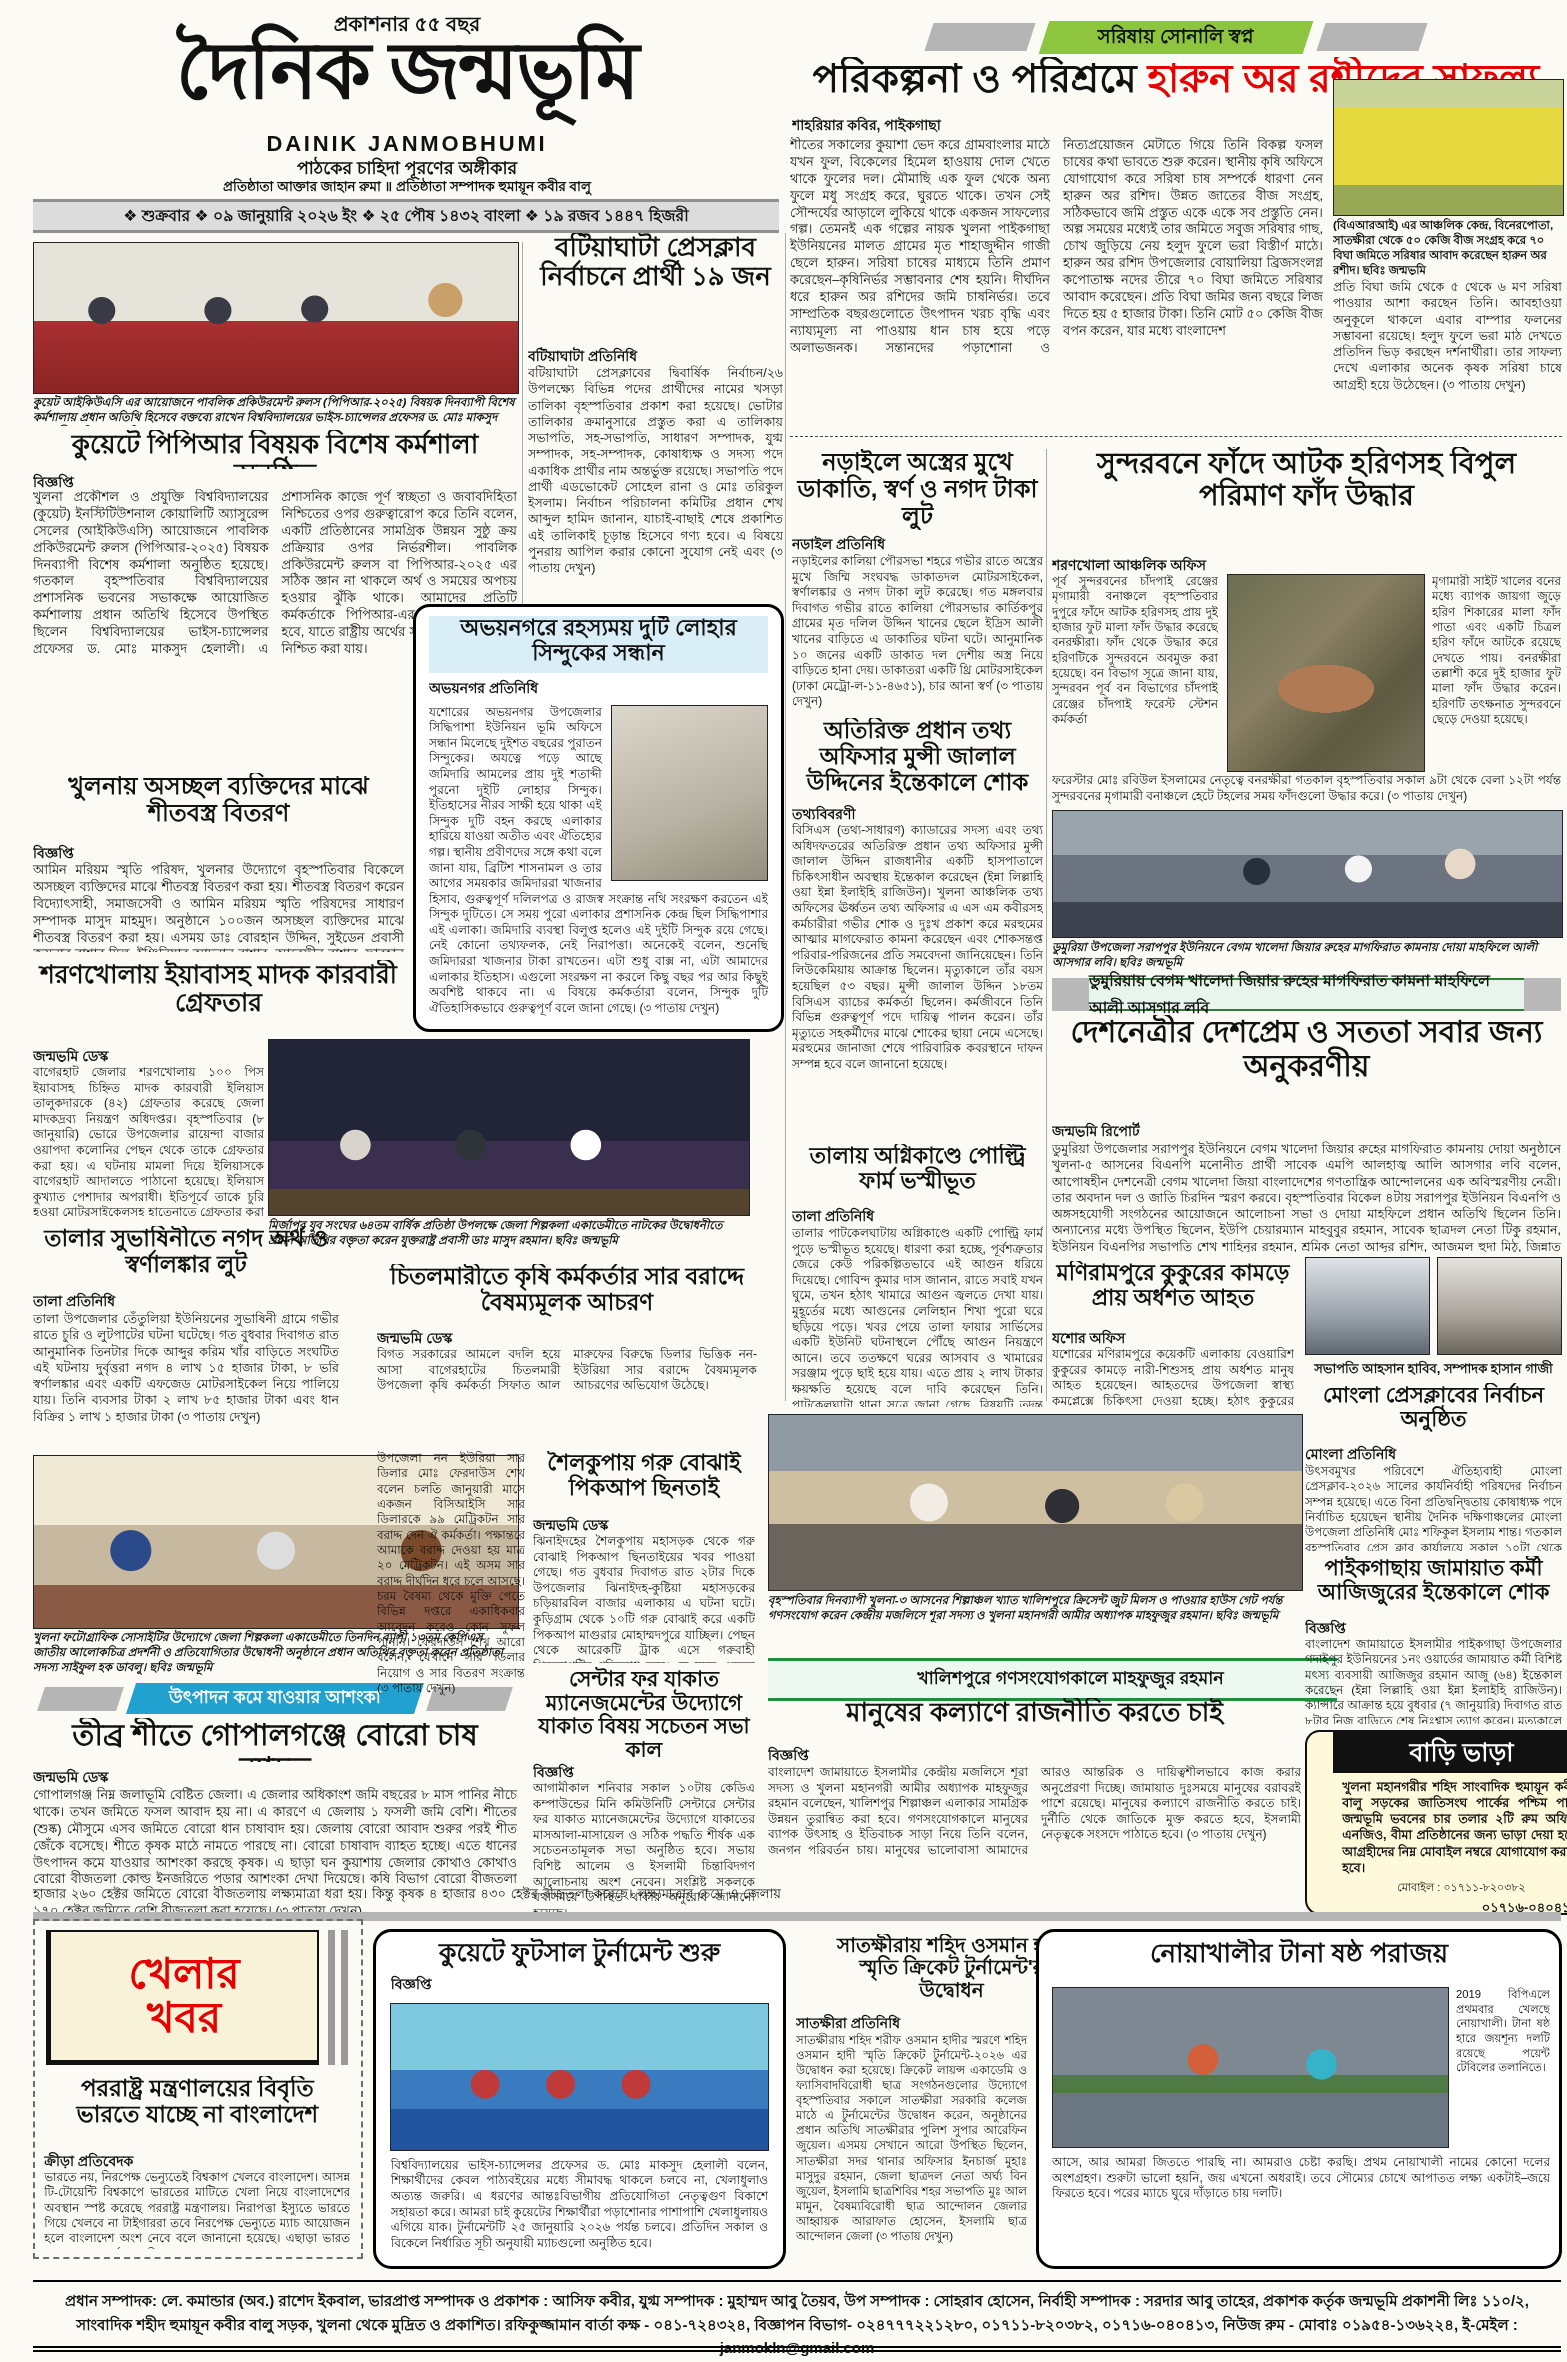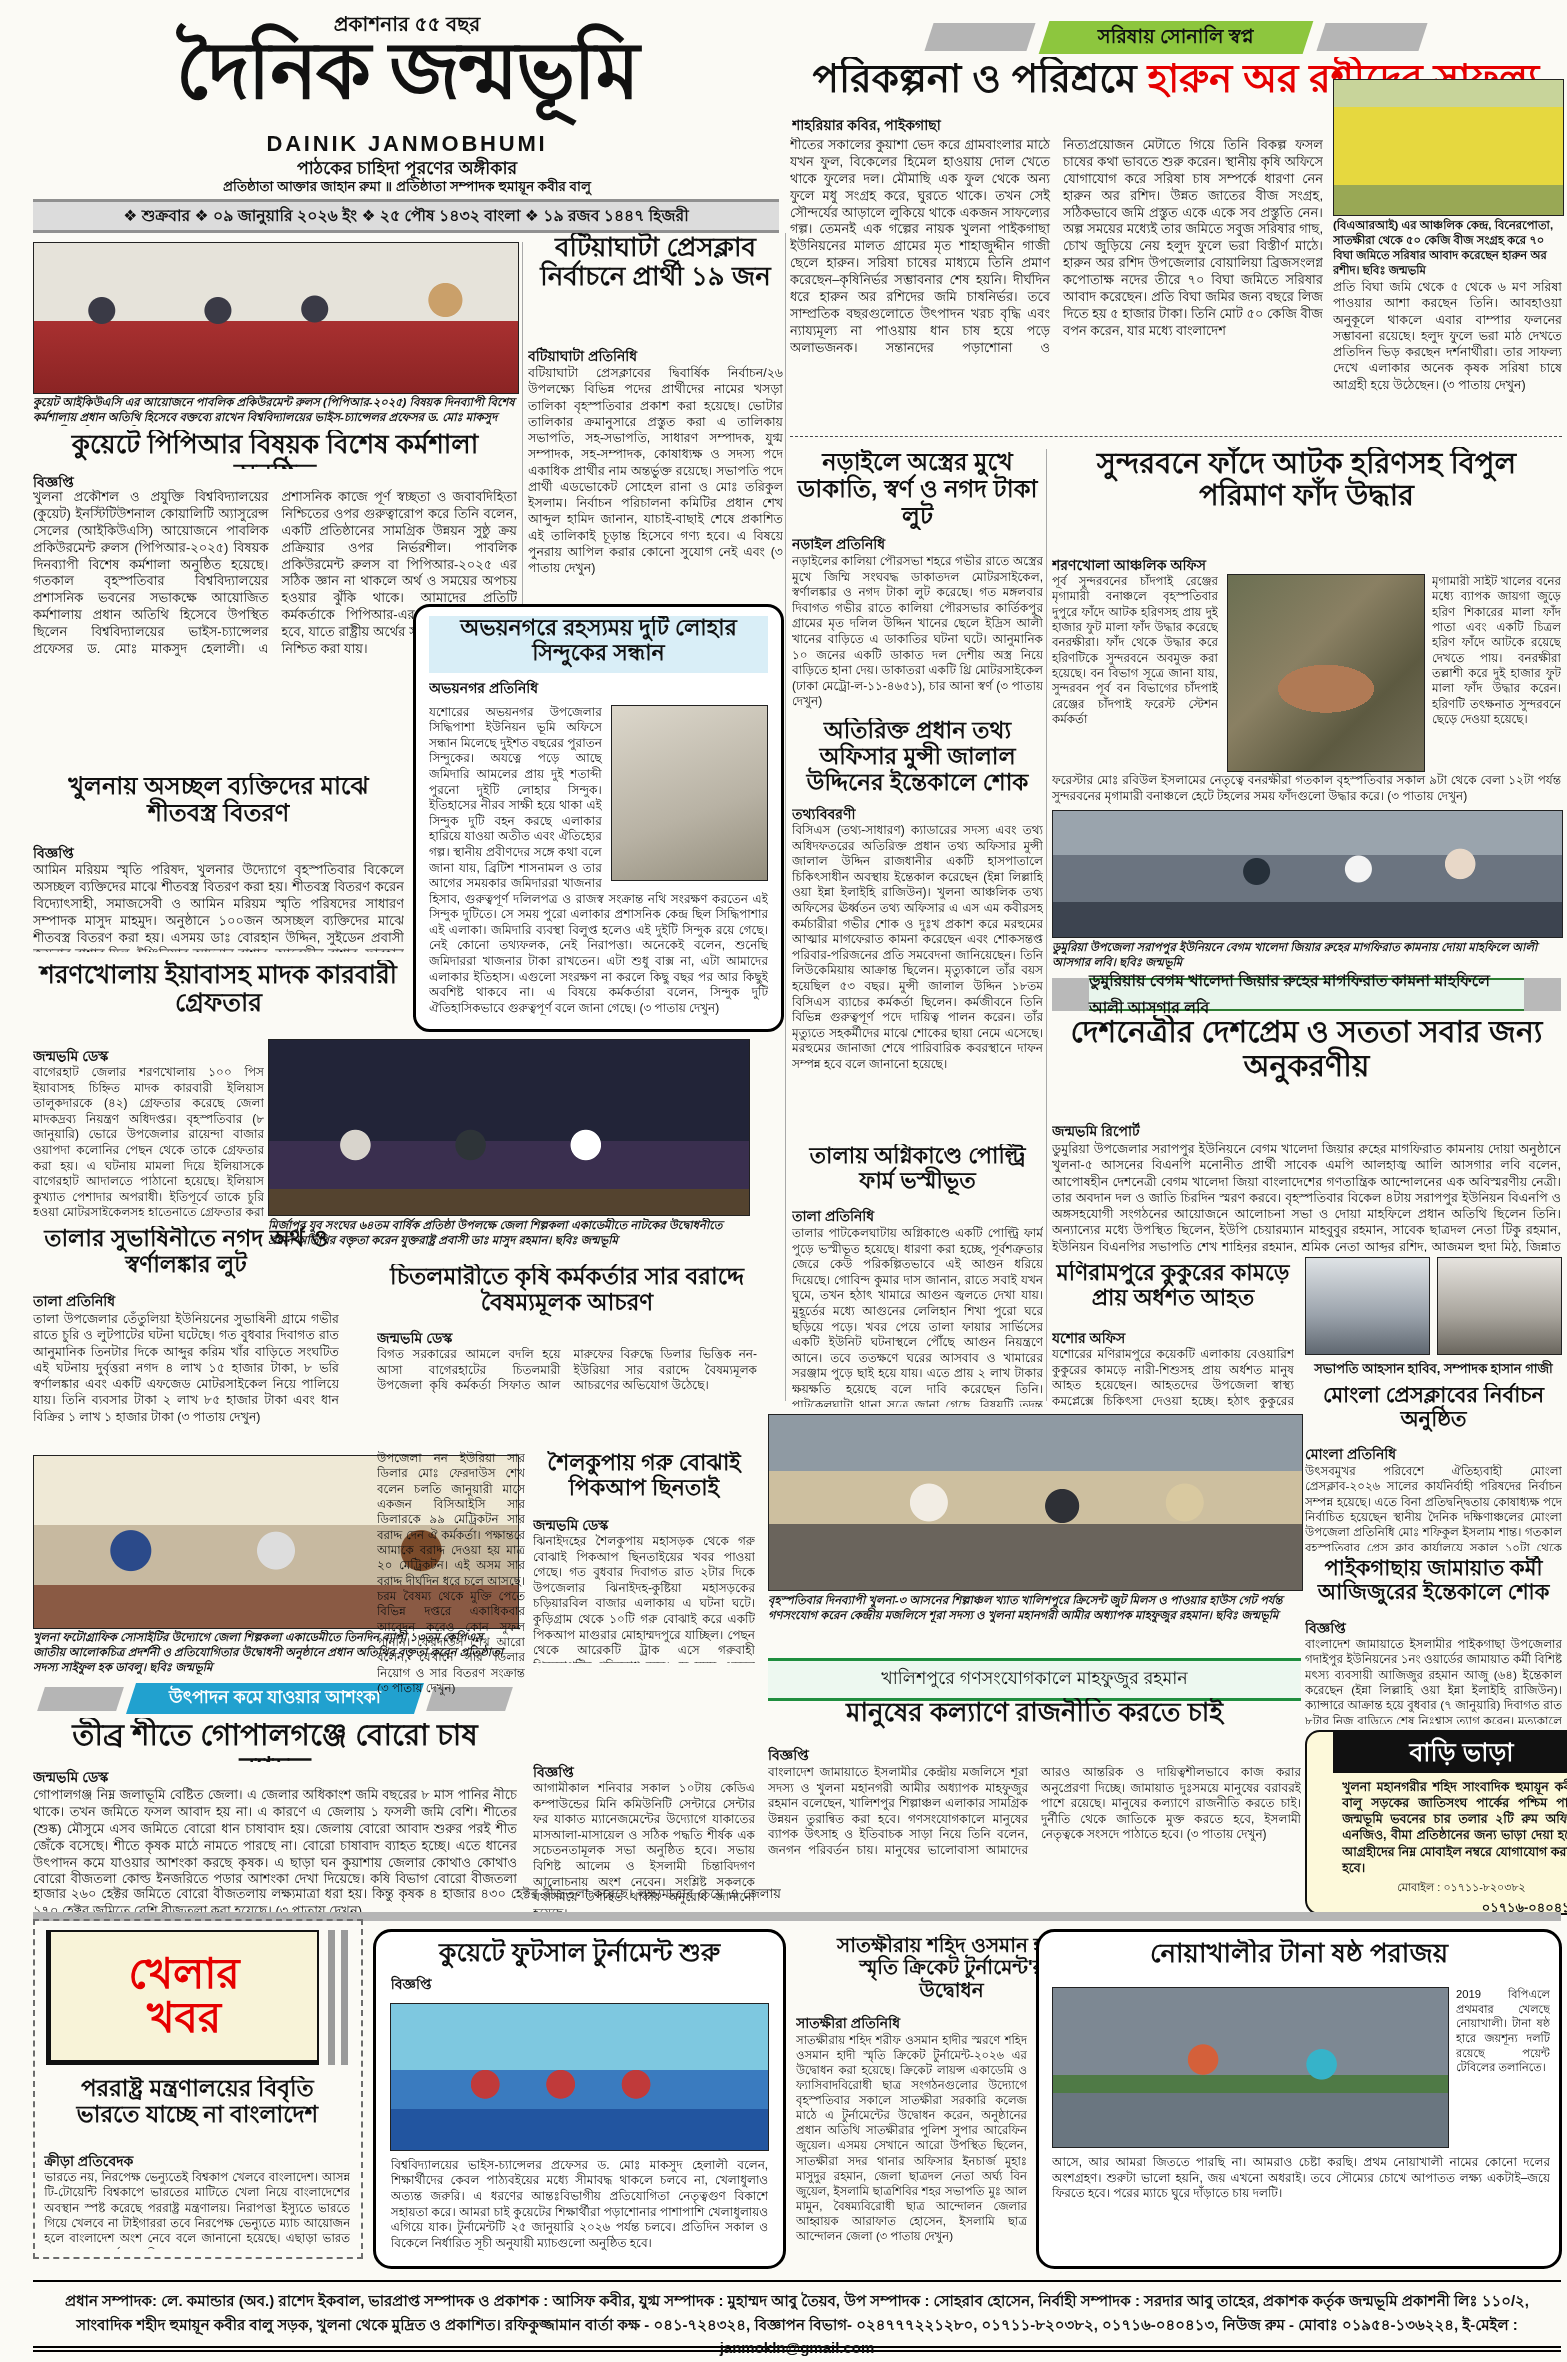--- a/index.html
+++ b/index.html
@@ -11,21 +11,21 @@
   .by{font-weight:700;font-size:14px;overflow:hidden;white-space:nowrap;}
   .bd{font-size:13px;text-align:justify;line-height:1.3;overflow:hidden;}
   .bd2{column-count:2;column-gap:13px;}
   .cap{font-size:11.5px;font-weight:700;font-style:italic;line-height:1.3;overflow:hidden;}
   .ph{border:0.9px solid #222;}
   .vr{position:absolute;width:0.9px;background:#a9a9a9;}
   .dash{border-top:1.8px dashed #444;}
   .para{transform:skewX(-18deg);}
   .badgetxt{transform:skewX(18deg);font-weight:800;}
   .gbar{border-top:3.7px solid #1e8e3e;border-bottom:3.7px solid #1e8e3e;background:#edf8f0;
-        font-weight:400;text-align:center;display:flex;align-items:center;justify-content:center;}
+        font-weight:700;text-align:center;display:flex;align-items:center;justify-content:center;padding-left:36px;}
   .mintbar{display:flex;align-items:stretch;}
   .mintbar .end{width:37px;background:#b9b9b9;}
   .mintbar .mid{flex:1;background:#e8f5ec;border-top:2.8px solid #2e7d32;border-bottom:2.8px solid #2e7d32;
         display:flex;align-items:center;justify-content:center;font-weight:800;font-size:15.7px;}
   .rbox{border:3.7px solid #000;border-radius:18.5px;background:#fff;}
   .rentbox{border:2.8px solid #111;border-radius:14.8px;background:#fdf9da;overflow:hidden;}
   .renthead{background:#111;color:#fff;font-weight:800;text-align:center;font-size:25px;line-height:41px;height:41px;}
   .sportlogo{background:#f8f3d8;border:2.8px solid #111;border-left-width:5.5px;border-bottom-width:5.5px;
         display:flex;flex-direction:column;align-items:center;justify-content:center;}
   .sportlogo div{color:#e60000;font-weight:800;font-size:42px;line-height:1.05;}
@@ -131,20 +131,21 @@
 
   <div class="abs hl" style="left:377px;top:1264px;width:380px;height:59px;font-size:23px;">চিতলমারীতে কৃষি কর্মকর্তার সার বরাদ্দে বৈষম্যমূলক আচরণ</div>
   <div class="abs by" style="left:377px;top:1327px;width:185px;height:16.6px;">জন্মভূমি ডেস্ক</div>
   <div class="abs bd bd2" style="left:377px;top:1347px;width:380px;height:100px;font-size:12px;">বিগত সরকারের আমলে বদলি হয়ে আসা বাগেরহাটের চিতলমারী উপজেলা কৃষি কর্মকর্তা সিফাত আল মারুফের বিরুদ্ধে ডিলার ভিত্তিক নন-ইউরিয়া সার বরাদ্দে বৈষম্যমূলক আচরণের অভিযোগ উঠেছে।</div>
   <div class="abs bd" style="left:377px;top:1451px;width:148px;height:275px;font-size:11.8px;">উপজেলা নন ইউরিয়া সার ডিলার মোঃ ফেরদাউস শেখ বলেন চলতি জানুয়ারী মাসে একজন বিসিআইসি সার ডিলারকে ৯৯ মেট্রিকটন সার বরাদ্দ দেন ঐ কর্মকর্তা। পক্ষান্তরে আমাকে বরাদ্দ দেওয়া হয় মাত্র ২০ মেট্রিকটন। এই অসম সার বরাদ্দ দীর্ঘদিন ধরে চলে আসছে। চরম বৈষম্য থেকে মুক্তি পেতে বিভিন্ন দপ্তরে একাধিকবার আবেদন করেও কোন সুফল পাননি। ফেরদাউস শেখ আরো বলেন, যেখানে সার ডিলার নিয়োগ ও সার বিতরণ সংক্রান্ত (৩ পাতায় দেখুন)</div>
 
   <div class="abs hl" style="left:533px;top:1451px;width:222px;height:59px;font-size:22px;">শৈলকুপায় গরু বোঝাই পিকআপ ছিনতাই</div>
   <div class="abs by" style="left:533px;top:1514px;width:185px;height:16.6px;">জন্মভূমি ডেস্ক</div>
   <div class="abs bd" style="left:533px;top:1534px;width:222px;height:129px;font-size:12px;">ঝিনাইদহের শৈলকুপায় মহাসড়ক থেকে গরু বোঝাই পিকআপ ছিনতাইয়ের খবর পাওয়া গেছে। গত বুধবার দিবাগত রাত ২টার দিকে উপজেলার ঝিনাইদহ-কুষ্টিয়া মহাসড়কের চড়িয়ারবিল বাজার এলাকায় এ ঘটনা ঘটে। কুড়িগ্রাম থেকে ১০টি গরু বোঝাই করে একটি পিকআপ মাগুরার মোহাম্মদপুরে যাচ্ছিল। পেছন থেকে আরেকটি ট্রাক এসে গরুবাহী পিকআপটির গতিরোধ করে। সে সময় একদল দুর্বৃত্তরা (৩ পাতায় দেখুন)</div>
 
+  <div class="abs hl" style="left:533px;top:1667px;width:222px;height:90px;font-size:21px;">সেন্টার ফর যাকাত ম্যানেজমেন্টের উদ্যোগে যাকাত বিষয় সচেতন সভা কাল</div>
   <div class="abs by" style="left:533px;top:1761px;width:185px;height:16.6px;">বিজ্ঞপ্তি</div>
   <div class="abs bd" style="left:533px;top:1781px;width:222px;height:138px;font-size:12px;">আগামীকাল শনিবার সকাল ১০টায় কেডিএ কম্পাউন্ডের মিনি কমিউনিটি সেন্টারে সেন্টার ফর যাকাত ম্যানেজমেন্টের উদ্যোগে যাকাতের মাসআলা-মাসায়েল ও সঠিক পদ্ধতি শীর্ষক এক সচেতনতামূলক সভা অনুষ্ঠিত হবে। সভায় বিশিষ্ট আলেম ও ইসলামী চিন্তাবিদগণ আলোচনায় অংশ নেবেন। সংশ্লিষ্ট সকলকে যথাসময়ে উপস্থিত থাকার অনুরোধ জানানো হয়েছে।</div>
 
   <div class="abs hl" style="left:792px;top:449px;width:251px;height:81px;font-size:24px;">নড়াইলে অস্ত্রের মুখে ডাকাতি, স্বর্ণ ও নগদ টাকা লুট</div>
   <div class="abs by" style="left:792px;top:533px;width:185px;height:16.6px;">নড়াইল প্রতিনিধি</div>
   <div class="abs bd" style="left:792px;top:554px;width:251px;height:155px;font-size:12px;">নড়াইলের কালিয়া পৌরসভা শহরে গভীর রাতে অস্ত্রের মুখে জিম্মি সংঘবদ্ধ ডাকাতদল মোটরসাইকেল, স্বর্ণালঙ্কার ও নগদ টাকা লুট করেছে। গত মঙ্গলবার দিবাগত গভীর রাতে কালিয়া পৌরসভার কার্তিকপুর গ্রামের মৃত দলিল উদ্দিন খানের ছেলে ইদ্রিস আলী খানের বাড়িতে এ ডাকাতির ঘটনা ঘটে। আনুমানিক ১০ জনের একটি ডাকাত দল দেশীয় অস্ত্র নিয়ে বাড়িতে হানা দেয়। ডাকাতরা একটি থ্রি মোটরসাইকেল (ঢাকা মেট্রো-ল-১১-৪৬৫১), চার আনা স্বর্ণ (৩ পাতায় দেখুন)</div>
 
   <div class="abs hl" style="left:792px;top:718px;width:251px;height:81px;font-size:23px;">অতিরিক্ত প্রধান তথ্য অফিসার মুন্সী জালাল উদ্দিনের ইন্তেকালে শোক</div>
   <div class="abs by" style="left:792px;top:803px;width:185px;height:16.6px;">তথ্যবিবরণী</div>
   <div class="abs bd" style="left:792px;top:823px;width:251px;height:314px;font-size:12px;">বিসিএস (তথ্য-সাধারণ) ক্যাডারের সদস্য এবং তথ্য অধিদফতরের অতিরিক্ত প্রধান তথ্য অফিসার মুন্সী জালাল উদ্দিন রাজধানীর একটি হাসপাতালে চিকিৎসাধীন অবস্থায় ইন্তেকাল করেছেন (ইন্না লিল্লাহি ওয়া ইন্না ইলাইহি রাজিউন)। খুলনা আঞ্চলিক তথ্য অফিসের ঊর্ধ্বতন তথ্য অফিসার এ এস এম কবীরসহ কর্মচারীরা গভীর শোক ও দুঃখ প্রকাশ করে মরহুমের আত্মার মাগফেরাত কামনা করেছেন এবং শোকসন্তপ্ত পরিবার-পরিজনের প্রতি সমবেদনা জানিয়েছেন। তিনি লিউকেমিয়ায় আক্রান্ত ছিলেন। মৃত্যুকালে তাঁর বয়স হয়েছিল ৫৩ বছর। মুন্সী জালাল উদ্দিন ১৮তম বিসিএস ব্যাচের কর্মকর্তা ছিলেন। কর্মজীবনে তিনি বিভিন্ন গুরুত্বপূর্ণ পদে দায়িত্ব পালন করেন। তাঁর মৃত্যুতে সহকর্মীদের মাঝে শোকের ছায়া নেমে এসেছে। মরহুমের জানাজা শেষে পারিবারিক কবরস্থানে দাফন সম্পন্ন হবে বলে জানানো হয়েছে।</div>

